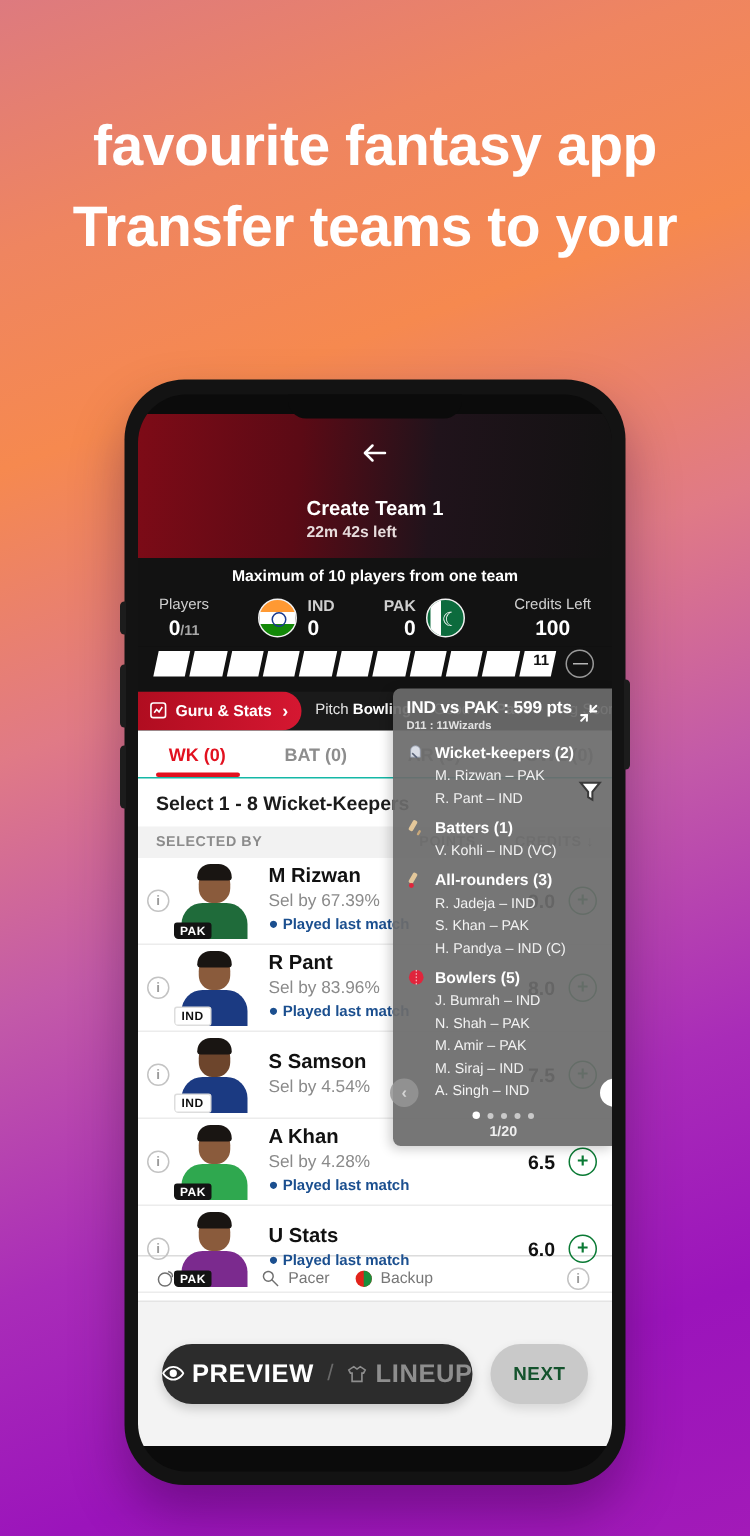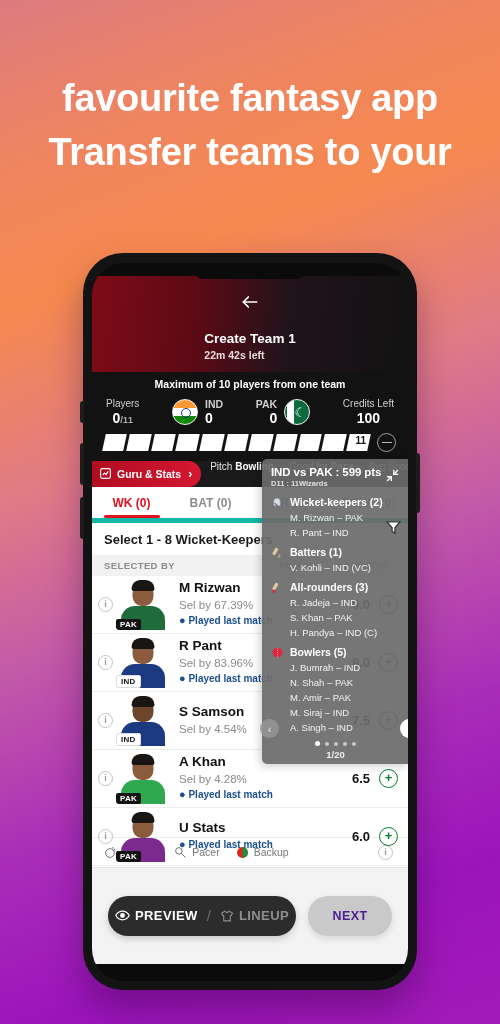--- a/index.html
+++ b/index.html
@@ -106,39 +106,39 @@
   .slot { flex: 1; height: 17px; background: #ffffff; position: relative; }
   .slot .n { position:absolute; right:3px; top:1px; font-size:10px; font-weight:800; color:#111; transform: skewX(12deg);}
   .minus {
     width: 19px; height: 19px; border-radius: 50%;
     border: 1.4px solid #9a9a9a; position: relative; flex: 0 0 auto;
   }
   .minus::after { content:""; position:absolute; left:3.5px; right:3.5px; top:8px; height:1.4px; background:#b5b5b5;}
 
   
   .guru {
-    background: #1a1a1a; display: flex; 
+    background: #1a1a1a; display: flex; align-items: center;
     height: 26px; overflow: hidden;
   }
   .gurupill {
     background: linear-gradient(90deg,#b00d20,#d51731);
     color: #fff; font-size: 10.5px; font-weight: 800;
     display: flex; align-items: center; gap: 5px;
     padding: 0 9px 0 7px; height: 100%;
     border-radius: 0 14px 14px 0;
     flex: 0 0 auto;
   }
   .gurupill .chev { font-size: 12px; font-weight: 700; margin-left: 2px;}
   .gurustats { color:#e4e4e4; font-size: 10px; padding-left: 9px; white-space: nowrap; }
   .gurustats b { color:#fff; font-weight: 800;}
   .gurustats .dot { color:#9a9a9a; margin: 0 3px; }
 
   
   .white { background: #ffffff; position: relative; height: 350px;}
-  .tabs { display: flex; border-bottom: 5px solid #14b8a6; position: relative; }
+  .tabs { display: flex; border-bottom: 1px solid #14b8a6; position: relative; }
   .tab { flex: 1; text-align: center; padding: 9px 0 8px 0; font-size: 12px; font-weight: 700; color: #8d8d8d; }
   .tab.active { color: #e2111f; }
   .tab.active::after {
     content:""; position:absolute; bottom:0; height:3px; background:#e2111f;
     width: 56px; left: 12px; border-radius: 2px;
   }
   .selline {
     font-size: 13px; font-weight: 800; color: #1b1b1b;
     padding: 9px 12px 8px 12px; background:#fff;
   }
@@ -181,26 +181,26 @@
   .roles .spacer { flex:1; }
 
   
   .footer { background:#f3f3f3; height: 100%; display:flex; align-items:center;
      justify-content:center; gap:12px; padding: 0 16px;}
   .pvbtn {
     background:#2c2c2c; border-radius:24px; height:40px; flex:1;
     display:flex; align-items:center; justify-content:center; gap:9px;
     box-shadow: 0 3px 7px rgba(0,0,0,.18);
   }
-  .pvbtn .seg { display:flex; align-items:center; gap:5px; font-size:13px; font-weight:800; letter-spacing:.4px;}
+  .pvbtn .seg { display:flex; align-items:center; gap:5px; font-size:17px; font-weight:800; letter-spacing:.4px;}
   .pvbtn .seg.on { color:#ffffff; }
   .pvbtn .seg.off { color:#8e8e8e; font-weight:700;}
   .pvbtn .divid { color:#6a6a6a; font-size:15px; font-weight:300;}
   .nextbtn {
-    background:#c9c9c9; color:#4c1d95; border-radius:22px; height:40px; width:84px;
+    background:#c9c9c9; color:#14532d; border-radius:22px; height:40px; width:84px;
     display:flex; align-items:center; justify-content:center;
     font-size:12.5px; font-weight:800; letter-spacing:.4px;
     box-shadow: 0 3px 7px rgba(0,0,0,.12);
   }
 
   
   .overlay {
     position:absolute; right: -1px; top: 196px; width: 147px;
     background: rgba(108,108,108,0.93);
     border-radius: 5px 0 0 5px;

